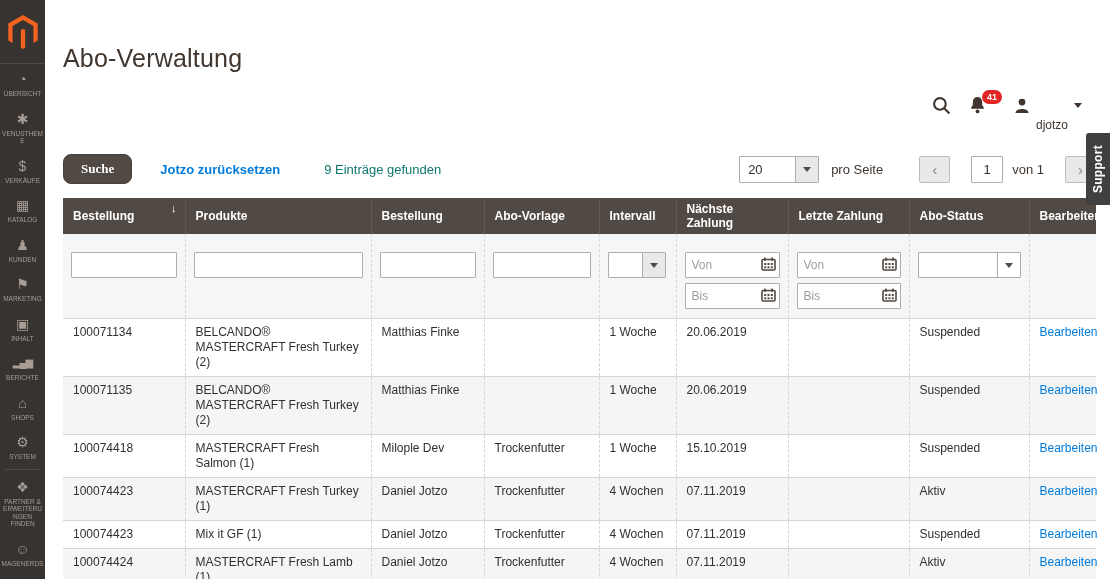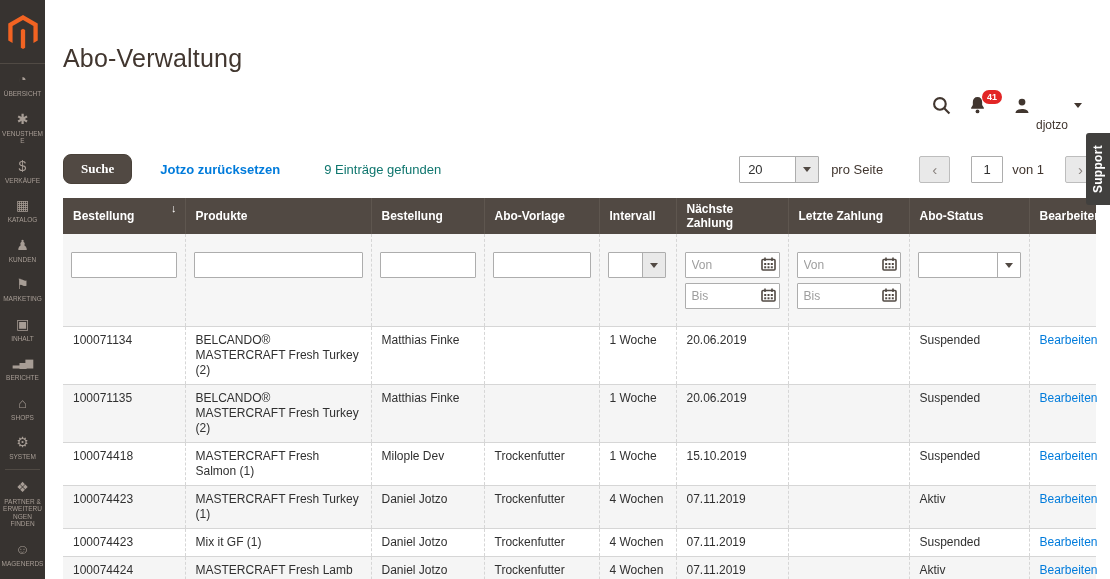--- a/index.html
+++ b/index.html
@@ -47,21 +47,21 @@
   
   .grid-wrap { padding:14px 14px 0 18px; }
   table.grid { border-collapse:collapse; table-layout:fixed; width:1033px; font-size:12px; }
   .grid thead th { background:#514943; color:#fff; text-align:left; font-weight:700; padding:4px 10px; font-size:12px; border-left:1px solid #5e564f; position:relative; cursor:pointer; }
   .grid thead th:first-child { border-left:none; }
   .sort-arrow { position:absolute; right:8px; top:4px; font-size:11px; font-weight:400; }
   .filter-row td { background:#f6f6f6; padding:18px 8px 9px; vertical-align:top; border-left:1px dashed #d6d6d6; border-bottom:1px solid #d6d6d6; }
   .filter-row td:first-child { border-left:none; }
   .f-input { width:100%; height:26px; border:1px solid #adadad; border-radius:1px; padding:0 6px; font-size:12px; font-family:inherit; background:#fff; }
   .date-group { position:relative; margin-bottom:5px; }
-  .date-group:last-child { margin-bottom:8px; }
+  .date-group:last-child { margin-bottom:0; }
   .date-group input { width:100%; height:26px; border:1px solid #adadad; border-radius:1px; padding:0 26px 0 6px; font-size:12px; color:#303030; font-family:inherit; }
   .date-group input::placeholder, .f-input::placeholder { color:#9e9e9e; }
   .cal-btn { position:absolute; right:4px; top:5px; background:none; border:none; cursor:pointer; padding:0; line-height:0; }
   .msel.fw { width:100%; height:26px; }
   .msel.sm { width:58px; height:26px; }
   .grid tbody td { padding:6px 10px; border-left:1px dashed #d6d6d6; border-bottom:1px solid #d6d6d6; vertical-align:top; color:#303030; line-height:15px; }
   .grid tbody td:first-child { border-left:none; }
   .grid tbody tr:nth-child(even) td { background:#f5f5f5; }
   .edit-link { color:#007bdb; text-decoration:none; cursor:pointer; }
 

